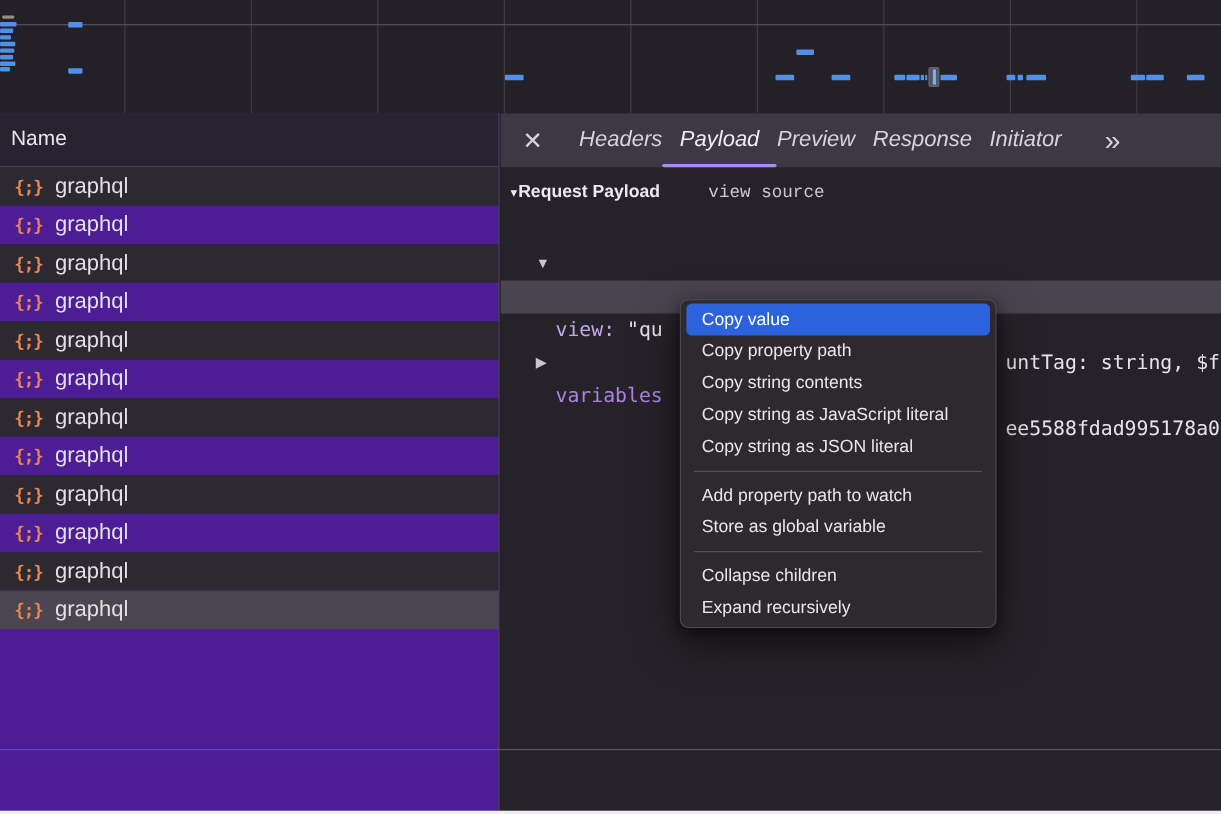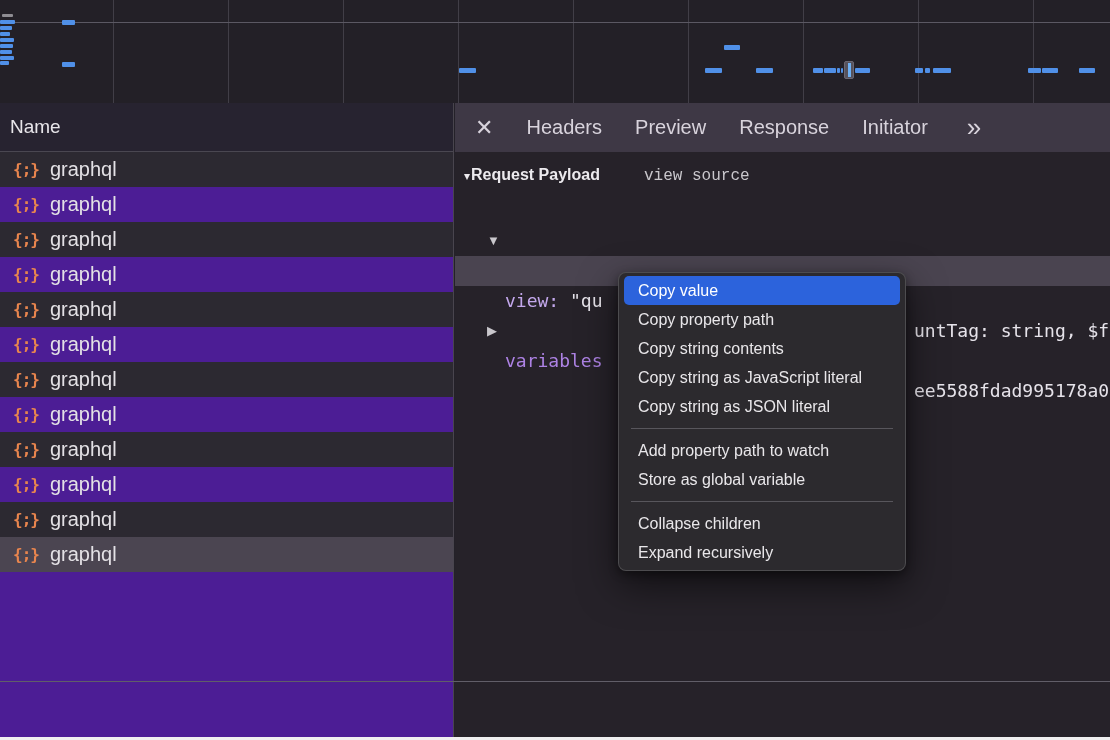--- a/index.html
+++ b/index.html
@@ -198,22 +198,23 @@
       <div class="req-row selected">
         <span class="req-icon">{;}</span>
         <span>graphql</span>
       </div>
     </div>
 </div>
 
 <div class="detail-panel">
   <div class="tabbar">
     <span class="close-x">✕</span>
-    <span id="tabs-container" style="display:flex;gap:33px;">
+    <span id="tabs-container" style="display:flex;gap:16px;font-style:italic;">
         <span class="tab">Headers</span>
+        <span class="tab active">Payload</span>
         <span class="tab">Preview</span>
         <span class="tab">Response</span>
         <span class="tab">Initiator</span>
       </span>
     <span class="overflow-chevrons">»</span>
   </div>
 
   <div class="payload">
     <div class="section-header">
       <span class="section-tri">▾</span>

